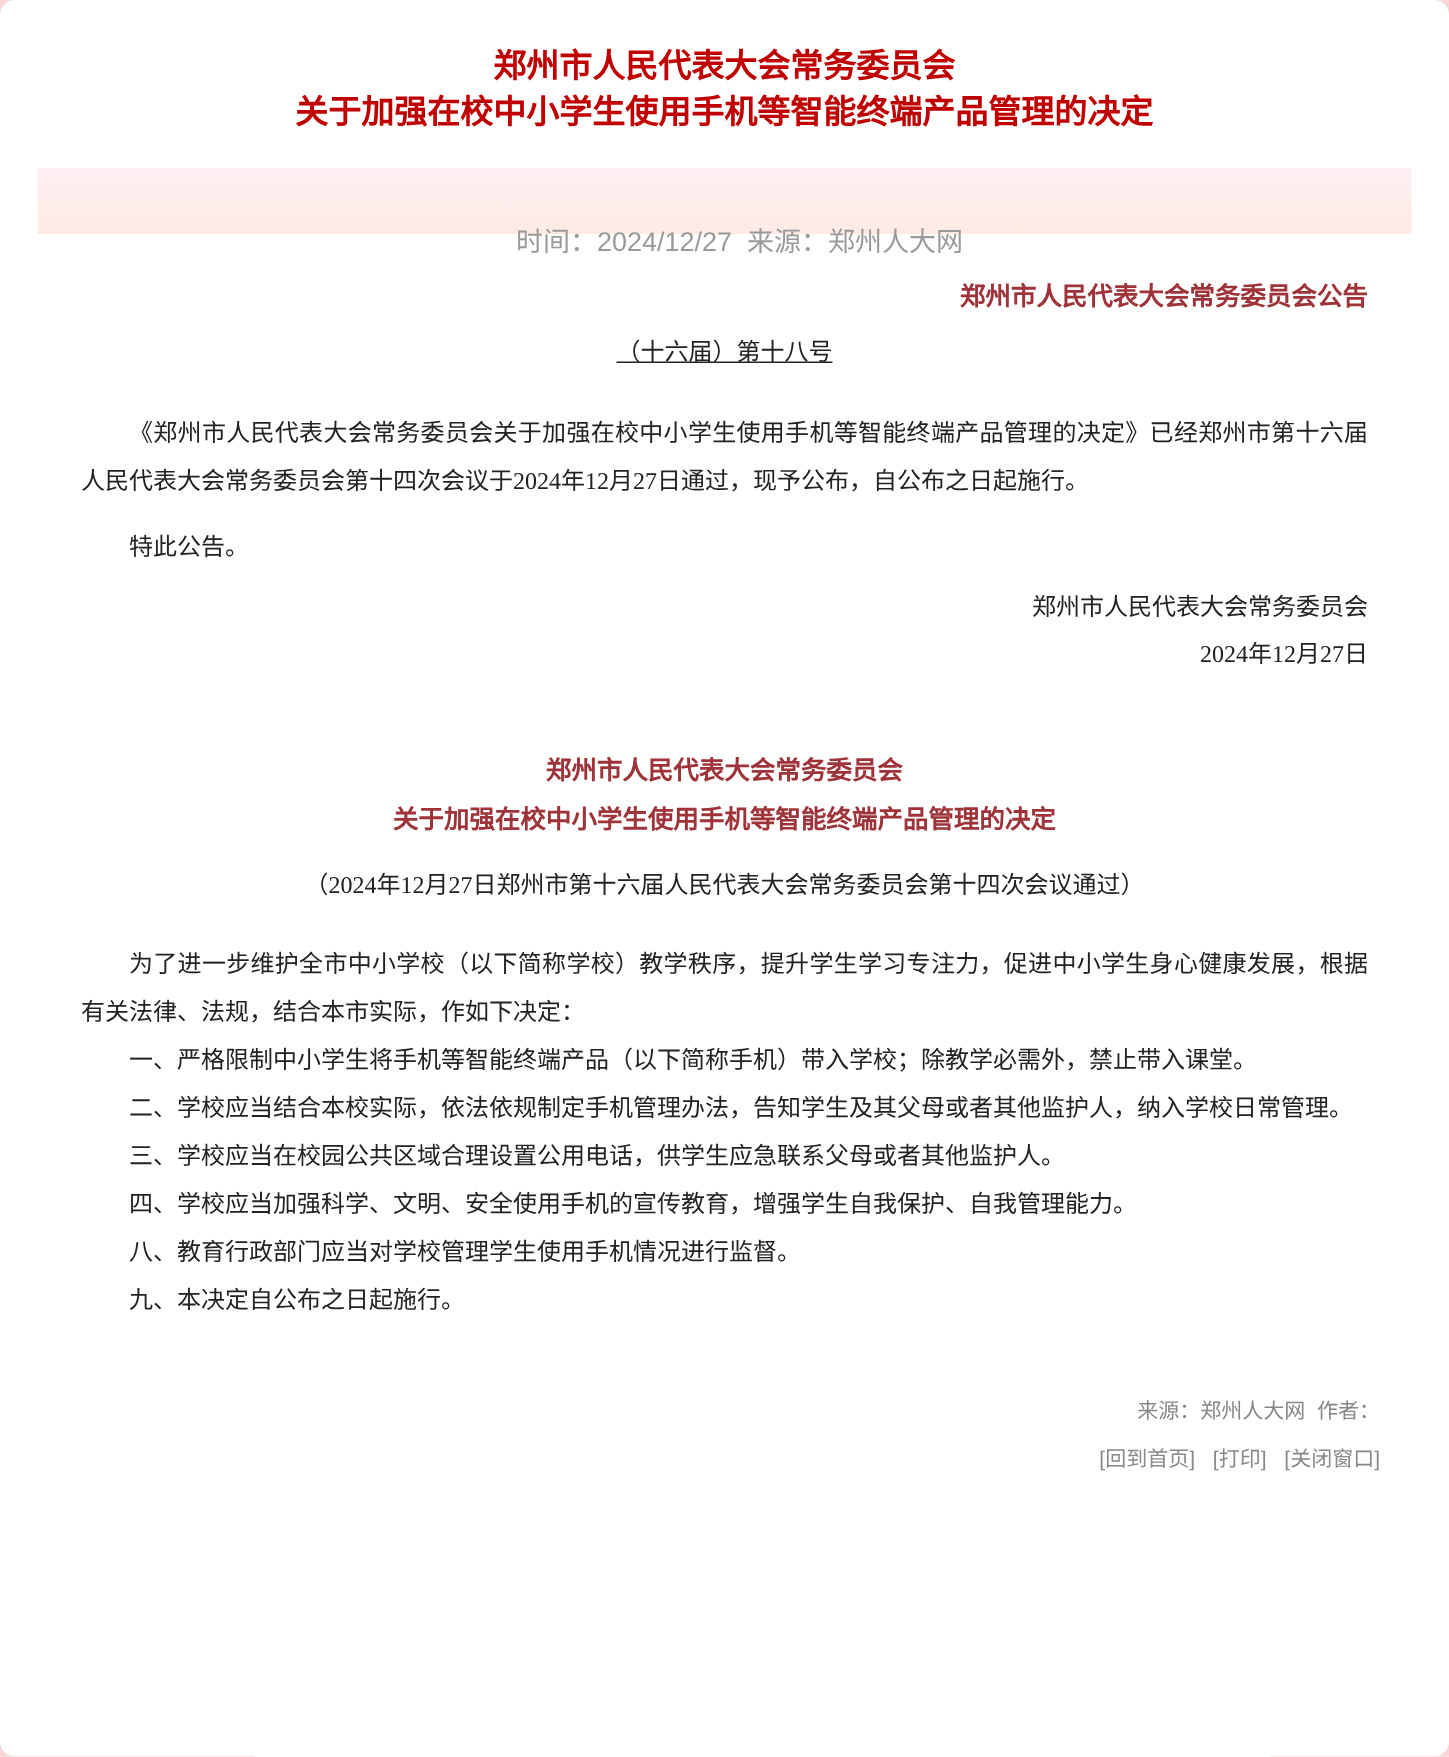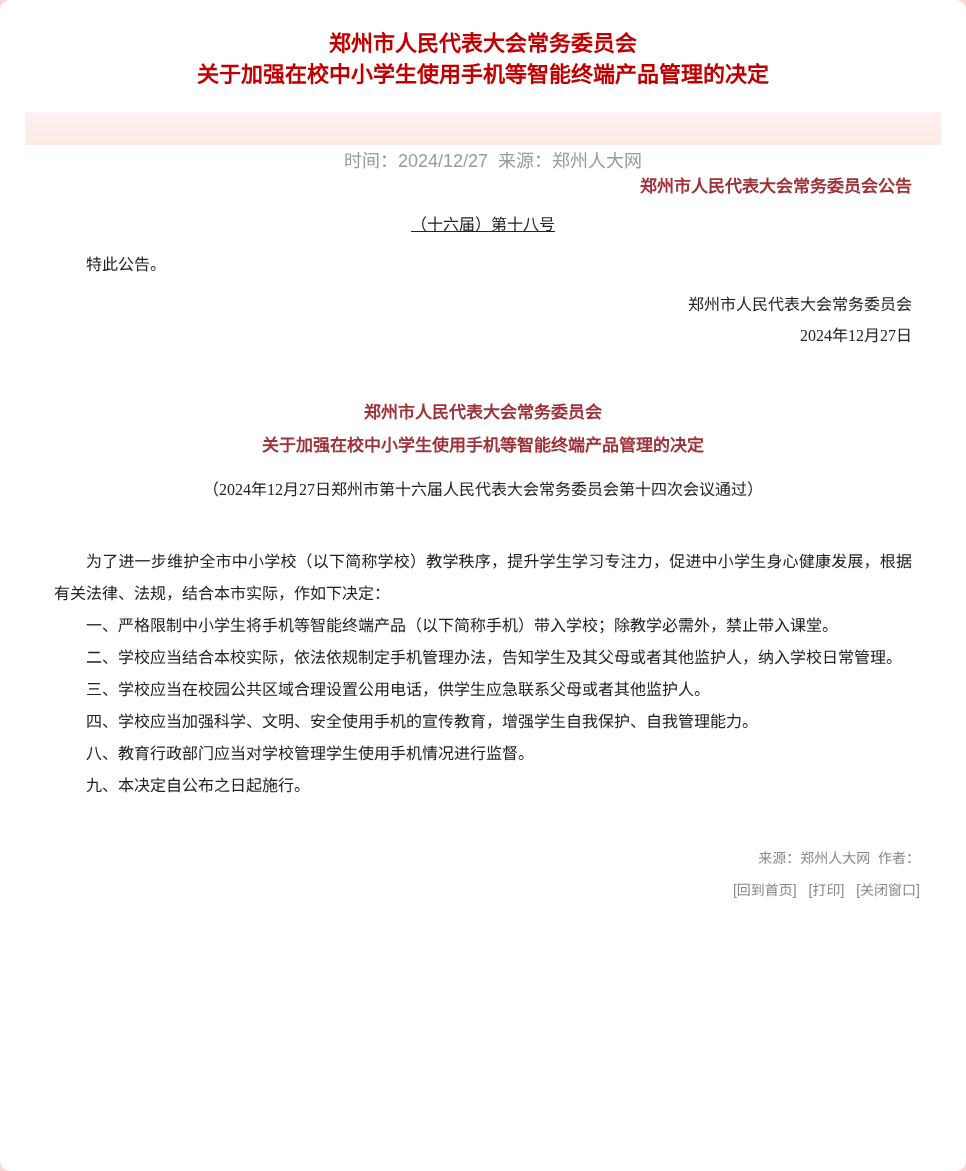--- a/index.html
+++ b/index.html
@@ -24,21 +24,21 @@
     margin: 0;
     text-align: center;
     font-family: "Liberation Sans", sans-serif;
     font-weight: bold;
     font-size: 22px;
     line-height: 31px;
     color: #c00000;
   }
   .meta-bar {
     margin: 22px 25px 0 25px;
-    height: 33px;
+    height: 44px;
     line-height: 33px;
     text-align: center;
     background: linear-gradient(180deg, #fdf0f4 0%, #fdeae3 100%);
     font-family: "Liberation Sans", sans-serif;
     font-size: 18px;
     color: #9a9a9a;
     white-space: pre;
   }
   
   .content {
@@ -77,21 +77,21 @@
   }
   
   .ann-heading      { margin-top: 30px; text-align: right; }
   .ann-number       { margin-top: 14px; text-decoration: underline; }
   .ann-body         { margin-top: 26px; }
   .ann-closing      { margin-top: 12px; }
   .ann-signature    { margin-top: 8px; }
   .dec-heading-1    { margin-top: 50px; }
   .dec-heading-2    { margin-top: 9px; }
   .dec-note         { margin-top: 20px; }
-  .dec-intro        { margin-top: 44px; }
+  .dec-intro        { margin-top: 25px; }
   
   .footer {
     margin-top: 40px;
     padding: 0 46px 28px 54px;
     text-align: right;
     font-family: "Liberation Sans", sans-serif;
     font-size: 14px;
     line-height: 32px;
     color: #888888;
   }
@@ -114,20 +114,21 @@
   </h1>
 
   <div class="meta-bar">
     <span>时间：2024/12/27  来源：郑州人大网</span>
   </div>
 
   <div class="content">
 
     <h2 class="section-heading ann-heading">郑州市人民代表大会常务委员会公告</h2>
     <p class="centered-line ann-number">（十六届）第十八号</p>
+    <p class="body-para ann-body">《郑州市人民代表大会常务委员会关于加强在校中小学生使用手机等智能终端产品管理的决定》已经郑州市第十六届人民代表大会常务委员会第十四次会议于2024年12月27日通过，现予公布，自公布之日起施行。</p>
     <p class="body-para ann-closing">特此公告。</p>
     <div class="right-block ann-signature">
       <span style="display:block">郑州市人民代表大会常务委员会</span>
       <span style="display:block">2024年12月27日</span>
     </div>
 
     <h2 class="section-heading dec-heading-1">郑州市人民代表大会常务委员会</h2>
     <h2 class="section-heading dec-heading-2">关于加强在校中小学生使用手机等智能终端产品管理的决定</h2>
     <p class="centered-line dec-note">（2024年12月27日郑州市第十六届人民代表大会常务委员会第十四次会议通过）</p>
 

